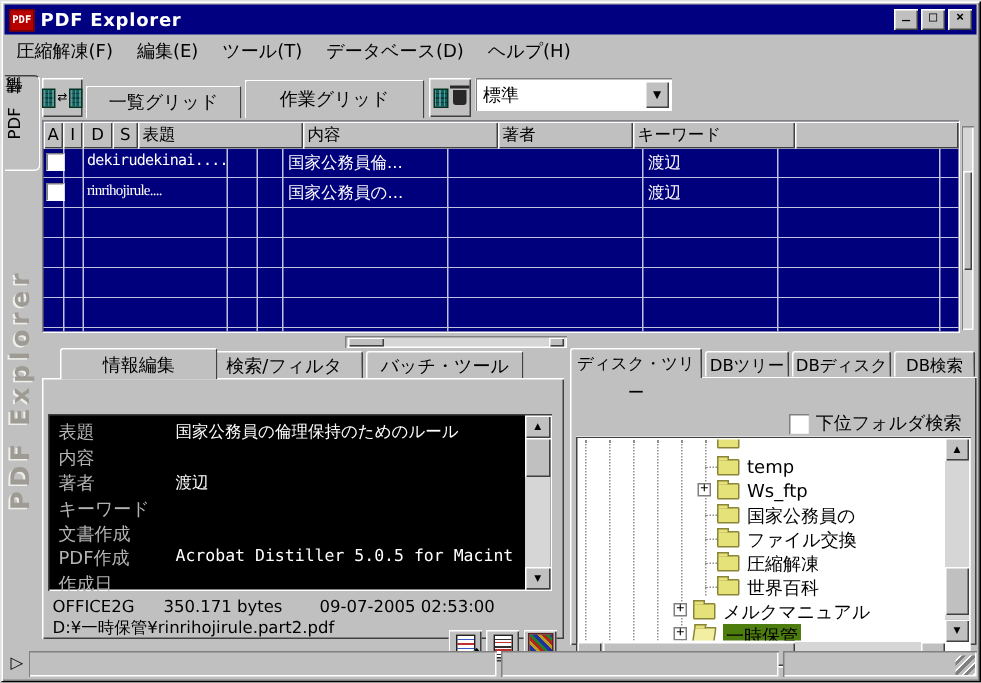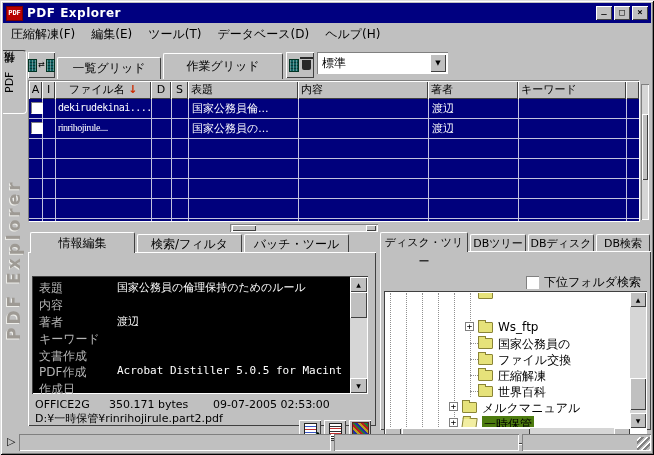--- a/index.html
+++ b/index.html
@@ -193,21 +193,20 @@
   </div>
   <div class="combo sunken-thin">
     <span class="combo-text">標準</span>
     <span class="combo-btn raised-thin">▼</span>
   </div>
 
   <div class="grid">
     <div class="grid-header">
       <div class="ghc ctr raised-thin" style="width:13px;">A</div>
       <div class="ghc ctr raised-thin" style="width:13px;">I</div>
-      <div class="ghc ctr raised-thin" style="width:96px;"><span>ファイル名</span> <span class="sort-arrow">↓</span></div>
       <div class="ghc ctr raised-thin" style="width:20px;">D</div>
       <div class="ghc ctr raised-thin" style="width:17px;">S</div>
       <div class="ghc raised-thin" style="width:110px;">表題</div>
       <div class="ghc raised-thin" style="width:130px;">内容</div>
       <div class="ghc raised-thin" style="width:90px;">著者</div>
       <div class="ghc raised-thin" style="width:108px;">キーワード</div>
       <div class="ghc raised-thin" style="flex:1;"></div>
     </div>
     <div class="grid-body">
       <div class="gv" style="left:13px;"></div>
@@ -236,21 +235,21 @@
   <div class="grid-vscroll">
     <div class="grid-vthumb raised-thin"></div>
   </div>
 
   <div class="split-scroll">
     <div class="split-thumb raised-thin"></div>
     <div class="split-btn raised-thin"></div>
   </div>
 
   <div class="lpanel">
-    <div class="ltab" style="left:2px;width:105px;z-index:2;">情報編集</div>
+    <div class="ltab" style="left:12px;width:105px;z-index:2;">情報編集</div>
     <div class="ltab inactive" style="left:109px;width:105px;">検索/フィルタ</div>
     <div class="ltab inactive" style="left:216px;width:105px;">バッチ・ツール</div>
     <div class="lbody raised-thin">
       <div class="bpanel">
         <div class="brow" style="top:4px;">
           <span class="blabel">表題</span>
           <span class="bvalue">国家公務員の倫理保持のためのルール</span>
         </div>
         <div class="brow" style="top:21px;">
           <span class="blabel">内容</span>
@@ -317,20 +316,25 @@
         <div class="tcontent">
           <div class="guide" style="left:4px;"></div>
           <div class="guide" style="left:20px;"></div>
           <div class="guide" style="left:36px;"></div>
           <div class="guide" style="left:52px;"></div>
           <div class="guide" style="left:68px;"></div>
           <div class="guide" style="left:84px;height:104px;bottom:auto;"></div>
           <div class="titem t-deep" style="top:-8px;">
             <span class="fold"></span>
           </div>
+          <div class="titem t-deep" style="top:10px;">
+            <span class="stub" style="left:84px;"></span>
+            <span class="fold"></span>
+            <span class="t-label">temp</span>
+          </div>
           <div class="titem t-deep" style="top:26px;">
             <span class="xbox">+</span>
             <span class="fold"></span>
             <span class="t-label">Ws_ftp</span>
           </div>
           <div class="titem t-deep" style="top:42px;">
             <span class="stub" style="left:84px;"></span>
             <span class="fold"></span>
             <span class="t-label">国家公務員の</span>
           </div>

